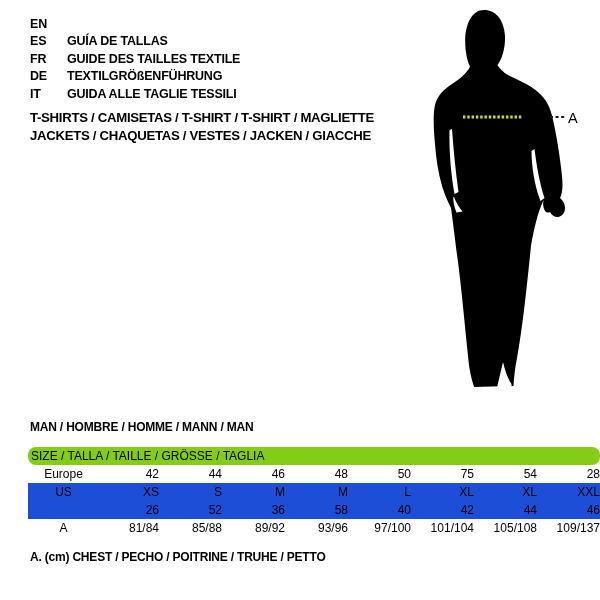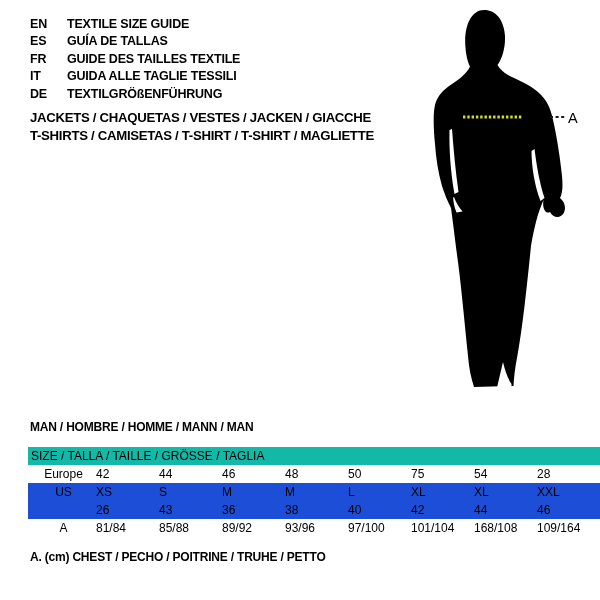--- a/index.html
+++ b/index.html
@@ -15,59 +15,58 @@
   
   .cat-block{position:absolute;left:22px;top:109px;}
   .cat-line{font-size:13.2px;font-weight:bold;line-height:17.6px;letter-spacing:-0.3px;white-space:nowrap;}
   
   .figure-wrap{position:absolute;left:395px;top:5px;width:185px;height:392px;}
   
   .man-title{position:absolute;left:22px;top:420px;font-size:12px;font-weight:bold;letter-spacing:-0.2px;}
   
   .size-table{position:absolute;left:20px;top:447px;width:572px;font-size:12px;}
   .t-row{display:flex;height:18px;line-height:18px;}
-  .t-row.head{background:#14b8a6;}
+  .t-row.head{background:#84cc16;border-radius:8px;}
   .t-row.stripe{background:#1d4ed8;}
   .t-label{flex:0 0 65px;text-align:center;padding-left:3px;white-space:nowrap;}
   .t-head-label{flex:1;text-align:left;padding-left:3px;white-space:nowrap;}
-  .t-cell{flex:1;text-align:left;}
+  .t-cell{flex:1;text-align:right;}
   
   .footnote{position:absolute;left:22px;top:550px;font-size:12px;font-weight:bold;letter-spacing:-0.2px;}
 </style>
 </head>
 <body>
 
 <div class="canvas">
 
   <div class="lang-block">
     <div class="lang-row">
       <span class="lang-code">EN</span>
-      <span class="lang-label">TEXTILE SIZE GUIDE</span>
     </div>
     <div class="lang-row">
       <span class="lang-code">ES</span>
       <span class="lang-label">GUÍA DE TALLAS</span>
     </div>
     <div class="lang-row">
       <span class="lang-code">FR</span>
       <span class="lang-label">GUIDE DES TAILLES TEXTILE</span>
     </div>
     <div class="lang-row">
+      <span class="lang-code">DE</span>
+      <span class="lang-label">TEXTILGRÖßENFÜHRUNG</span>
+    </div>
+    <div class="lang-row">
       <span class="lang-code">IT</span>
       <span class="lang-label">GUIDA ALLE TAGLIE TESSILI</span>
-    </div>
-    <div class="lang-row">
-      <span class="lang-code">DE</span>
-      <span class="lang-label">TEXTILGRÖßENFÜHRUNG</span>
     </div>
   </div>
 
   <div class="cat-block">
+    <div class="cat-line">T-SHIRTS / CAMISETAS / T-SHIRT / T-SHIRT / MAGLIETTE</div>
     <div class="cat-line">JACKETS / CHAQUETAS / VESTES / JACKEN / GIACCHE</div>
-    <div class="cat-line">T-SHIRTS / CAMISETAS / T-SHIRT / T-SHIRT / MAGLIETTE</div>
   </div>
 
   <div class="figure-wrap">
     <svg width="185" height="392" viewBox="395 5 185 392" xmlns="http://www.w3.org/2000/svg">
 
       <path fill="#000000" d="
         M 476 10
         C 488 10 496 20 497 36
         C 497.5 48 494 59 489.5 65
         C 492 69 495.5 72.5 500 75
@@ -133,36 +132,36 @@
       <span class="t-cell">M</span>
       <span class="t-cell">M</span>
       <span class="t-cell">L</span>
       <span class="t-cell">XL</span>
       <span class="t-cell">XL</span>
       <span class="t-cell">XXL</span>
     </div>
     <div class="t-row stripe">
       <span class="t-label"></span>
       <span class="t-cell">26</span>
-      <span class="t-cell">43</span>
+      <span class="t-cell">52</span>
       <span class="t-cell">36</span>
-      <span class="t-cell">38</span>
+      <span class="t-cell">58</span>
       <span class="t-cell">40</span>
       <span class="t-cell">42</span>
       <span class="t-cell">44</span>
       <span class="t-cell">46</span>
     </div>
     <div class="t-row">
       <span class="t-label">A</span>
       <span class="t-cell">81/84</span>
       <span class="t-cell">85/88</span>
       <span class="t-cell">89/92</span>
       <span class="t-cell">93/96</span>
       <span class="t-cell">97/100</span>
       <span class="t-cell">101/104</span>
-      <span class="t-cell">168/108</span>
-      <span class="t-cell">109/164</span>
+      <span class="t-cell">105/108</span>
+      <span class="t-cell">109/137</span>
     </div>
   </div>
 
   <div class="footnote">A. (cm) CHEST / PECHO / POITRINE / TRUHE / PETTO</div>
 
 </div>
 
 </body></html>

